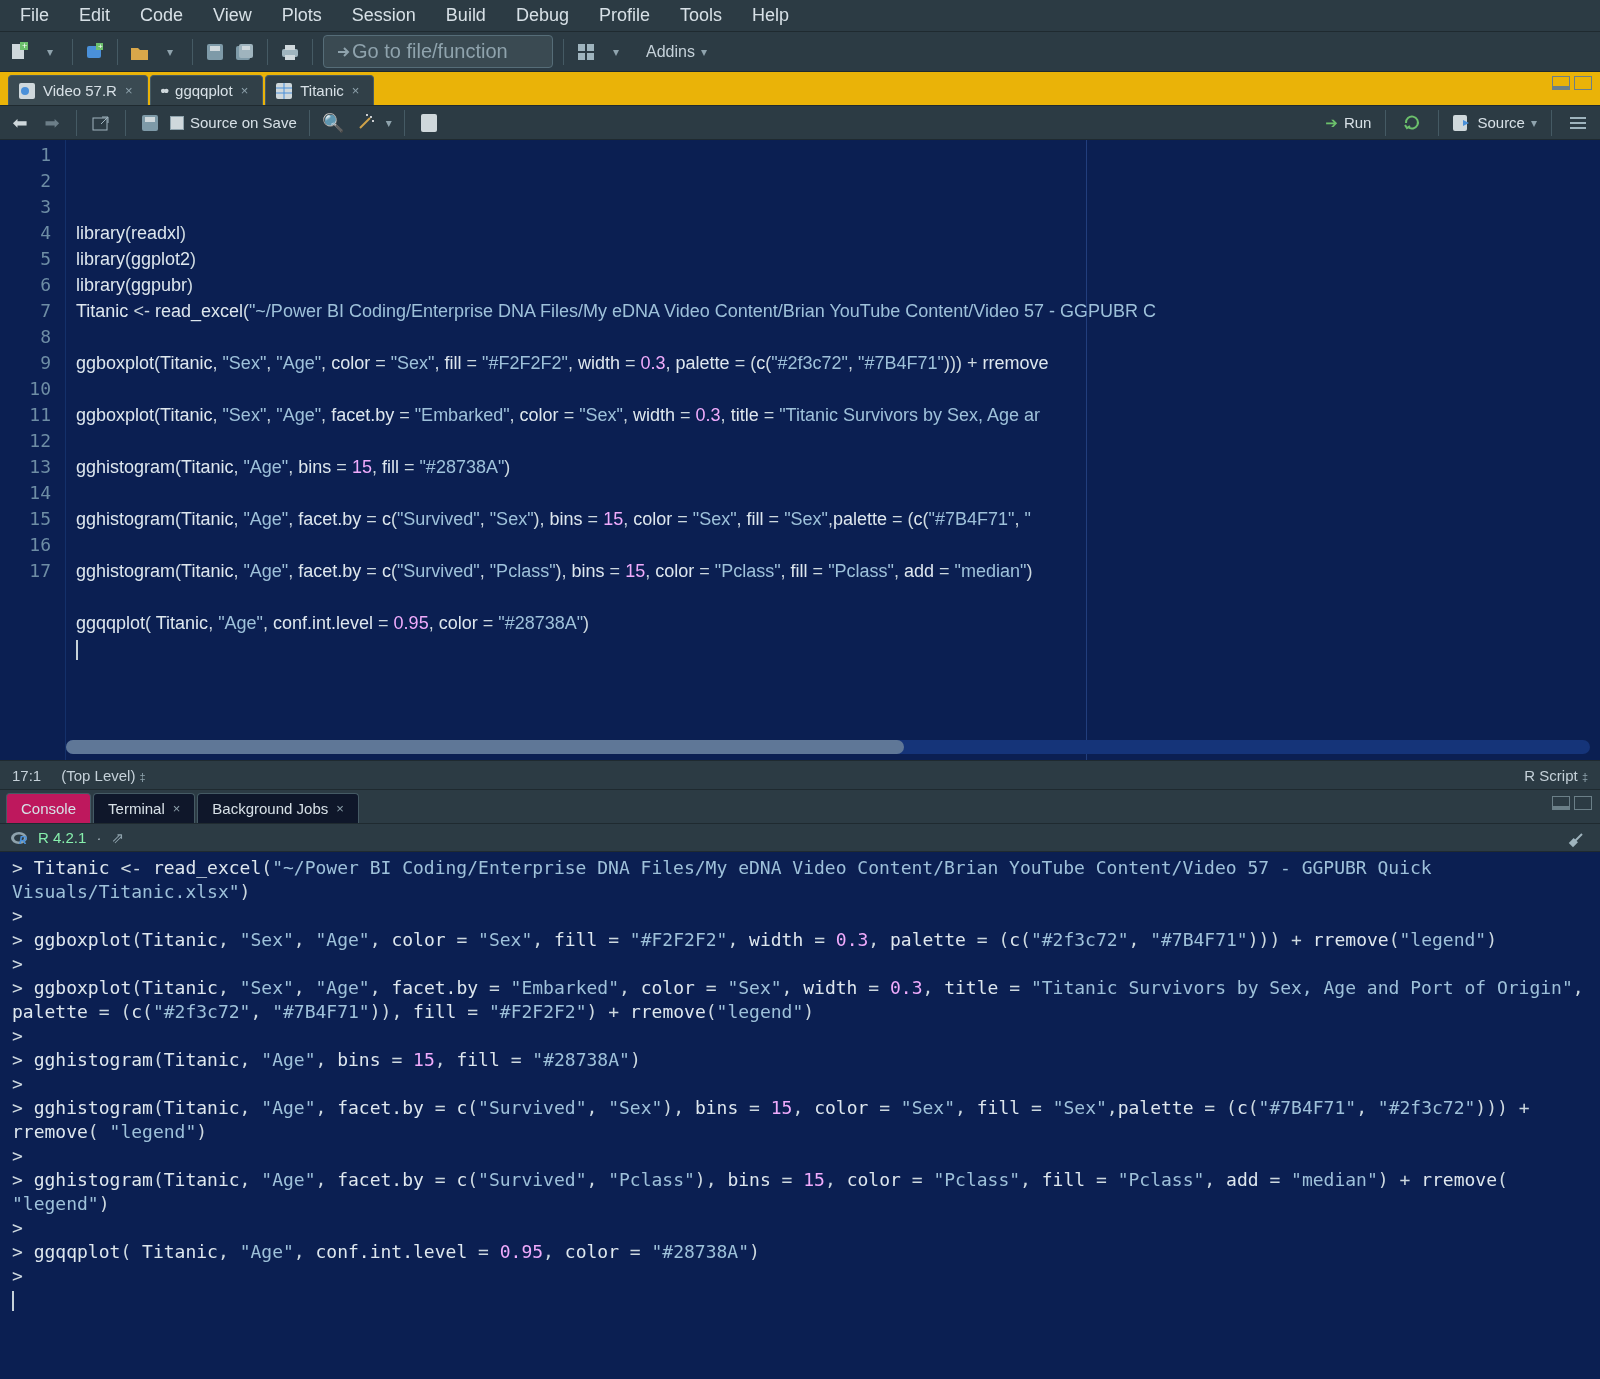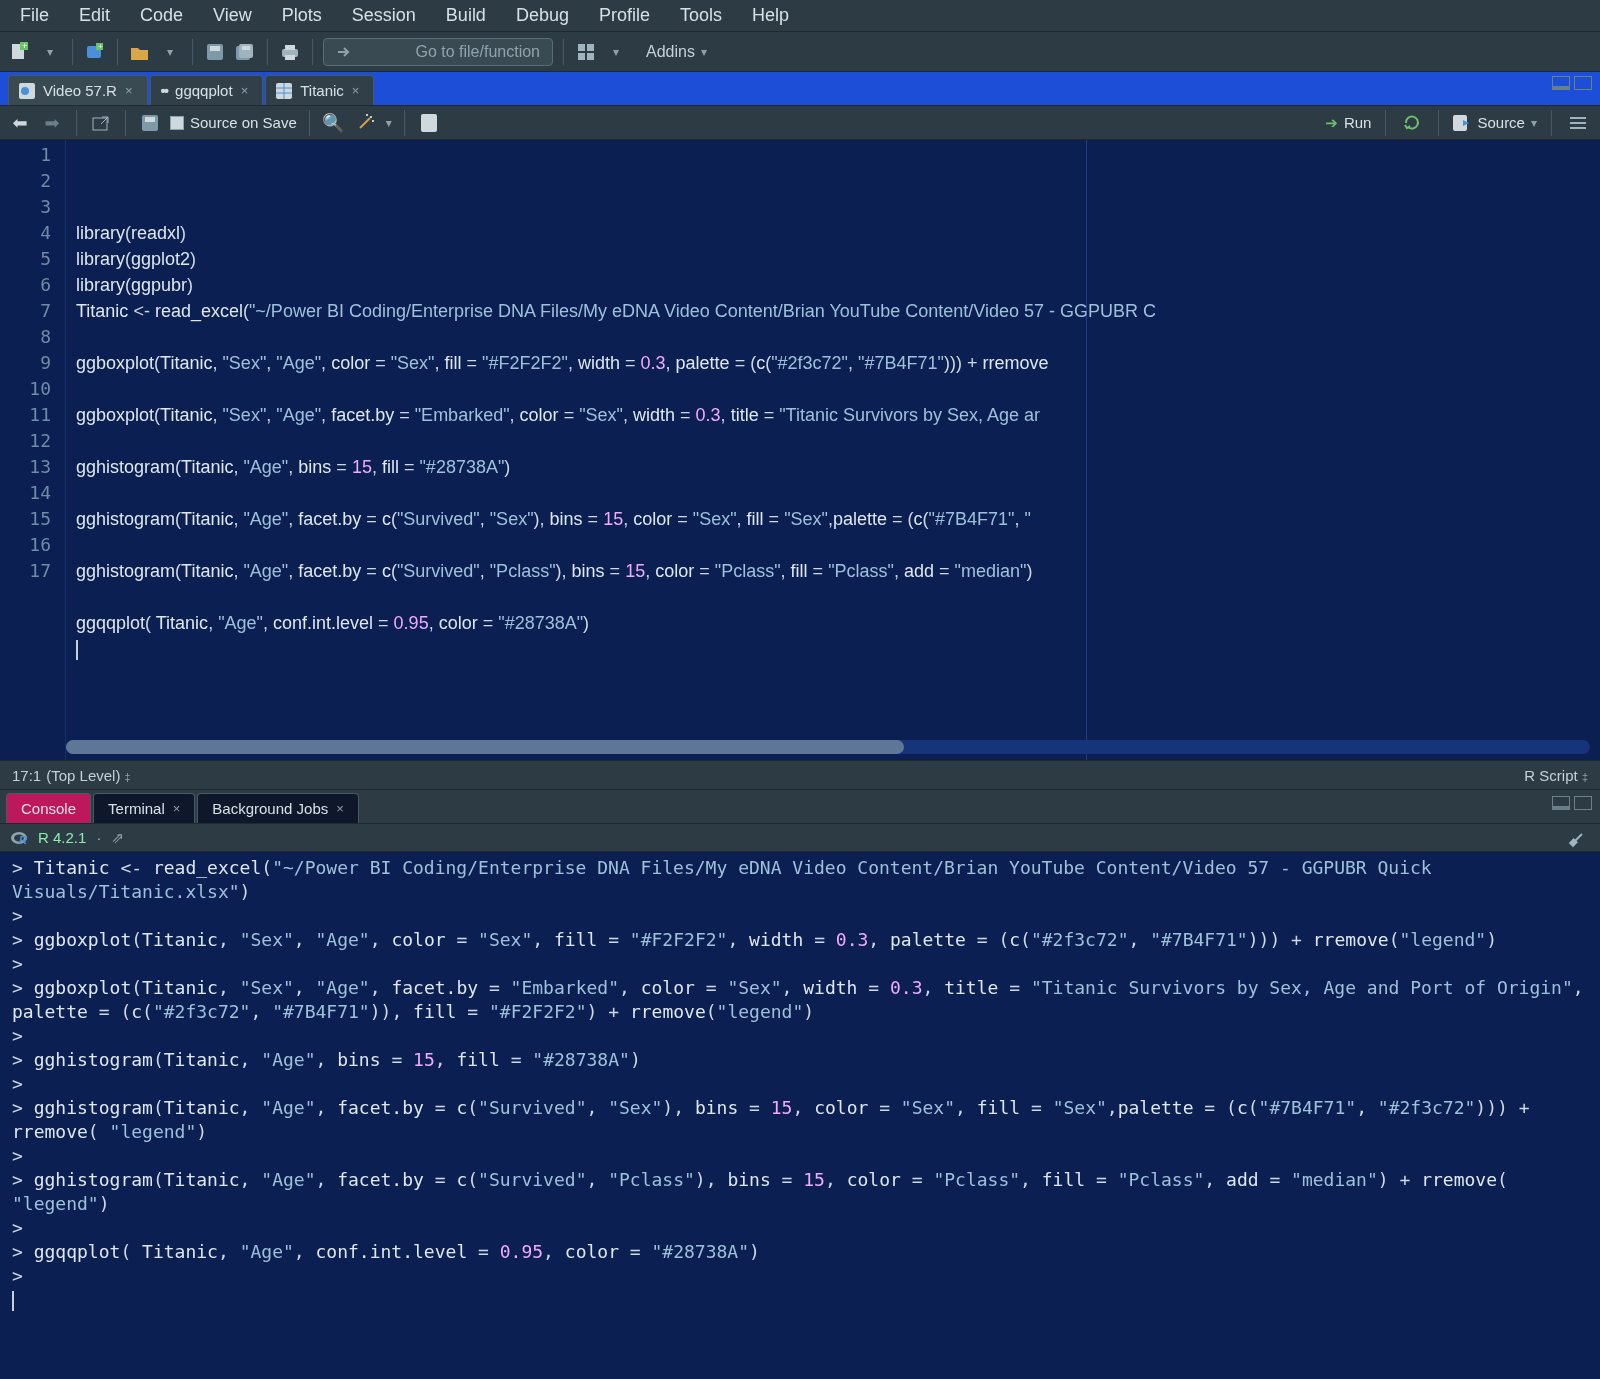--- a/index.html
+++ b/index.html
@@ -53,36 +53,35 @@
     background: #455a64;
     margin: 0 4px;
   }
   .goto {
     background: #3a4a52;
     border: 1px solid #566d78;
     border-radius: 4px;
     padding: 4px 12px;
     display:flex;
     align-items:center;
-    gap:8px;
+    gap:0;
     color: #8fa3ad;
-    font-size: 16px;
+    font-size: 20px;
     min-width: 230px;
-    justify-content: space-between;
   }
   .addins {
     padding: 4px 12px;
     color: #c5d1d9;
     font-size: 16px;
     display:flex; align-items:center; gap:6px;
     cursor:pointer;
   }
   
   .filetabs {
-    background: #1d4ed8;
+    background: #eab308;
     height: 34px;
     display: flex;
     align-items: flex-end;
     padding-left: 8px;
     border-bottom: 1px solid #1f2a30;
     position:relative;
   }
   .filetabs .tab {
     padding: 6px 14px 6px 10px;
     background: #314048;
@@ -184,21 +183,21 @@
   .statusbar {
     background:#2c3b44;
     height:30px;
     display:flex;
     align-items:center;
     padding:0 12px;
     font-size:15px;
     color:#c5d1d9;
     border-top:1px solid #1f2a30;
     border-bottom:1px solid #1f2a30;
-    gap:5px;
+    gap:20px;
   }
   .statusbar .right { margin-left:auto; display:flex; align-items:center; gap:6px;}
   
   .console-tabs {
     background:#2c3b44;
     height:34px;
     display:flex;
     align-items:flex-end;
     padding-left:6px;
     border-bottom:1px solid #1f2a30;

